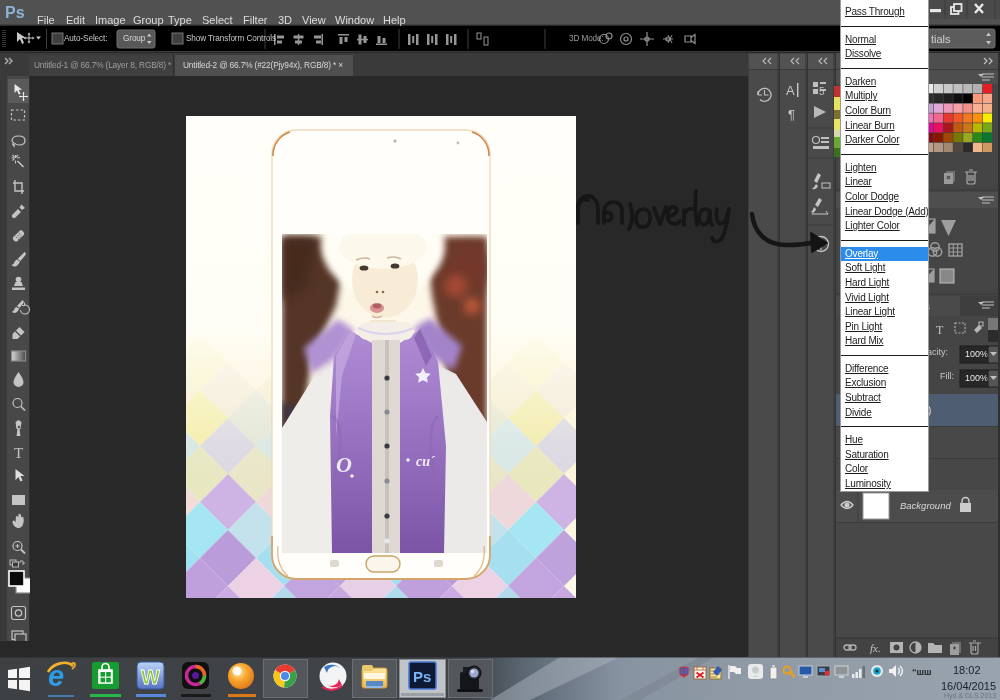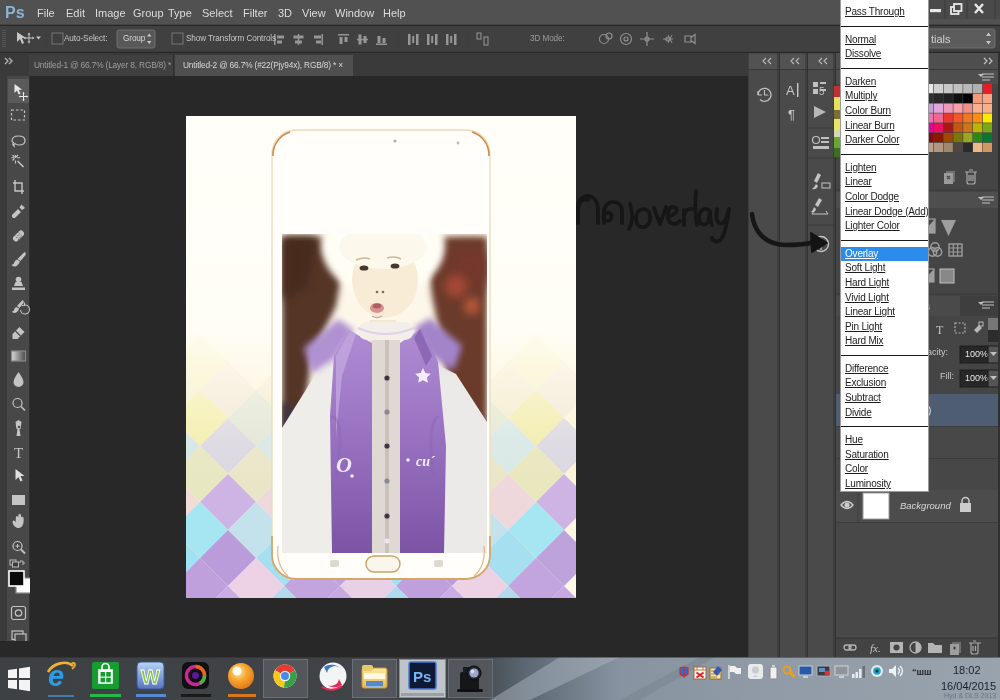--- a/index.html
+++ b/index.html
@@ -4,22 +4,22 @@
 <style>
 * { margin:0; padding:0; box-sizing:border-box; }
 html,body { width:1000px; height:700px; overflow:hidden; background:#282828;
   font-family:"Liberation Sans", sans-serif; }
 #root { position:absolute; left:0; top:0; width:1000px; height:536px; }
 .abs { position:absolute; }
 
 
 #menubar { left:0; top:0; width:1000px; height:25px; background:#515151; border-bottom:1px solid #434343; }
 #pslogo { left:5px; top:1px; width:26px; height:23px; color:#8cb4d8; font-size:16px; font-weight:bold; text-align:left; line-height:23px; }
-.menuitem { top:1px; height:25px; line-height:25px; color:#dcdcdc; font-size:11px; }
-#optionsbar { left:0; top:26px; width:1000px; height:26px; background:#404040; border-bottom:1px solid #3a3a3a; }
+.menuitem { top:8px; height:25px; line-height:25px; color:#dcdcdc; font-size:11px; }
+#optionsbar { left:0; top:26px; width:1000px; height:26px; background:#000000; border-bottom:1px solid #3a3a3a; }
 .olabel { top:0; height:26px; line-height:26px; font-size:8.2px; letter-spacing:-0.1px; color:#c6c6c6; }
 #tabbar { left:0; top:53px; width:1000px; height:23px; background:#3a3a3a; }
 .tab { top:2px; height:21px; font-size:8.3px; line-height:21px; white-space:nowrap; letter-spacing:-0.15px; overflow:hidden; }
 #tab1 { left:29px; width:145px; background:#404040; color:#9e9e9e; border-right:1px solid #2e2e2e; }
 #tab2 { left:175px; width:178px; background:#4f4f4f; color:#d8d8d8; }
 
 
 #leftstrip { left:0; top:53px; width:7px; height:588px; background:#3a3a3a; }
 #toolbar { left:7px; top:76px; width:23px; height:565px; background:#484848; border-right:1px solid #303030;}
 #canvas { left:30px; top:76px; width:718px; height:565px; background:#282828; }
@@ -141,21 +141,21 @@
         <g>
             <circle cx="668" cy="13" r="2"></circle>
             <path d="M663,13 h10 M668,9 l4,8 M668,17 l4,-8" stroke-width="1"></path>
           </g>
         <path d="M685,10 h6 v6 h-6 z M691,11.5 l4,-3 v9 l-4,-3"></path>
       </g>
     </svg>
     <span class="abs olabel" style="left:64px">Auto-Select:</span>
     <span class="abs olabel" style="left:123px;color:#d8d8d8">Group</span>
     <span class="abs olabel" style="left:186px">Show Transform Controls</span>
-    <span class="abs olabel" style="left:530px;color:#9a9a9a">3D Mode:</span>
+    <span class="abs olabel" style="left:569px;color:#9a9a9a">3D Mode:</span>
   </div>
   <div class="abs" id="winbtns">
     <svg class="abs" style="left:925px;top:0" width="75" height="19">
       <rect x="0" y="0" width="75" height="19" fill="#4a4a4a"></rect>
       <path d="M0,0 v19 M20,0 v19 M42,0 v19 M70,0 v19" stroke="#3a3a3a"></path>
       <rect x="5" y="9" width="11" height="3.2" fill="#e8e8e8"></rect>
       <g fill="none" stroke="#e8e8e8" stroke-width="1.8">
           <rect x="26" y="7" width="7.5" height="7"></rect>
           <rect x="29" y="4" width="7.5" height="7" fill="#4a4a4a"></rect>
         </g>

